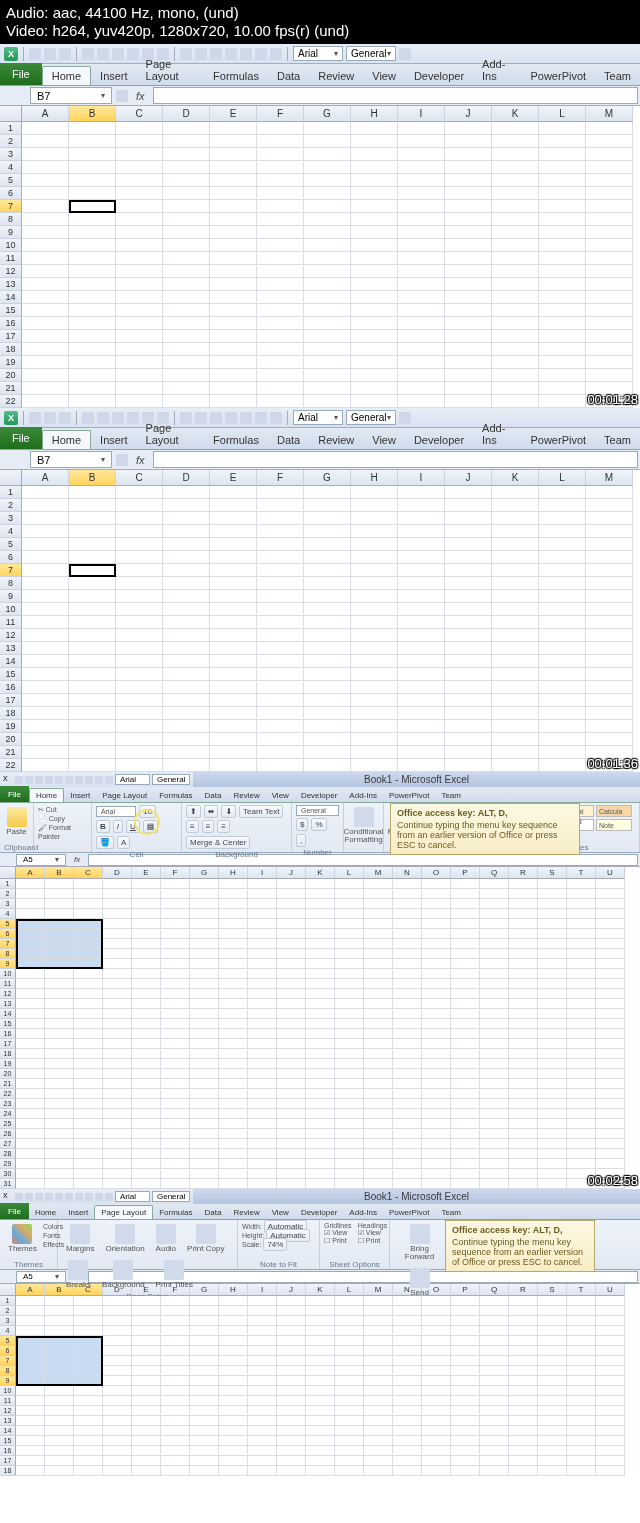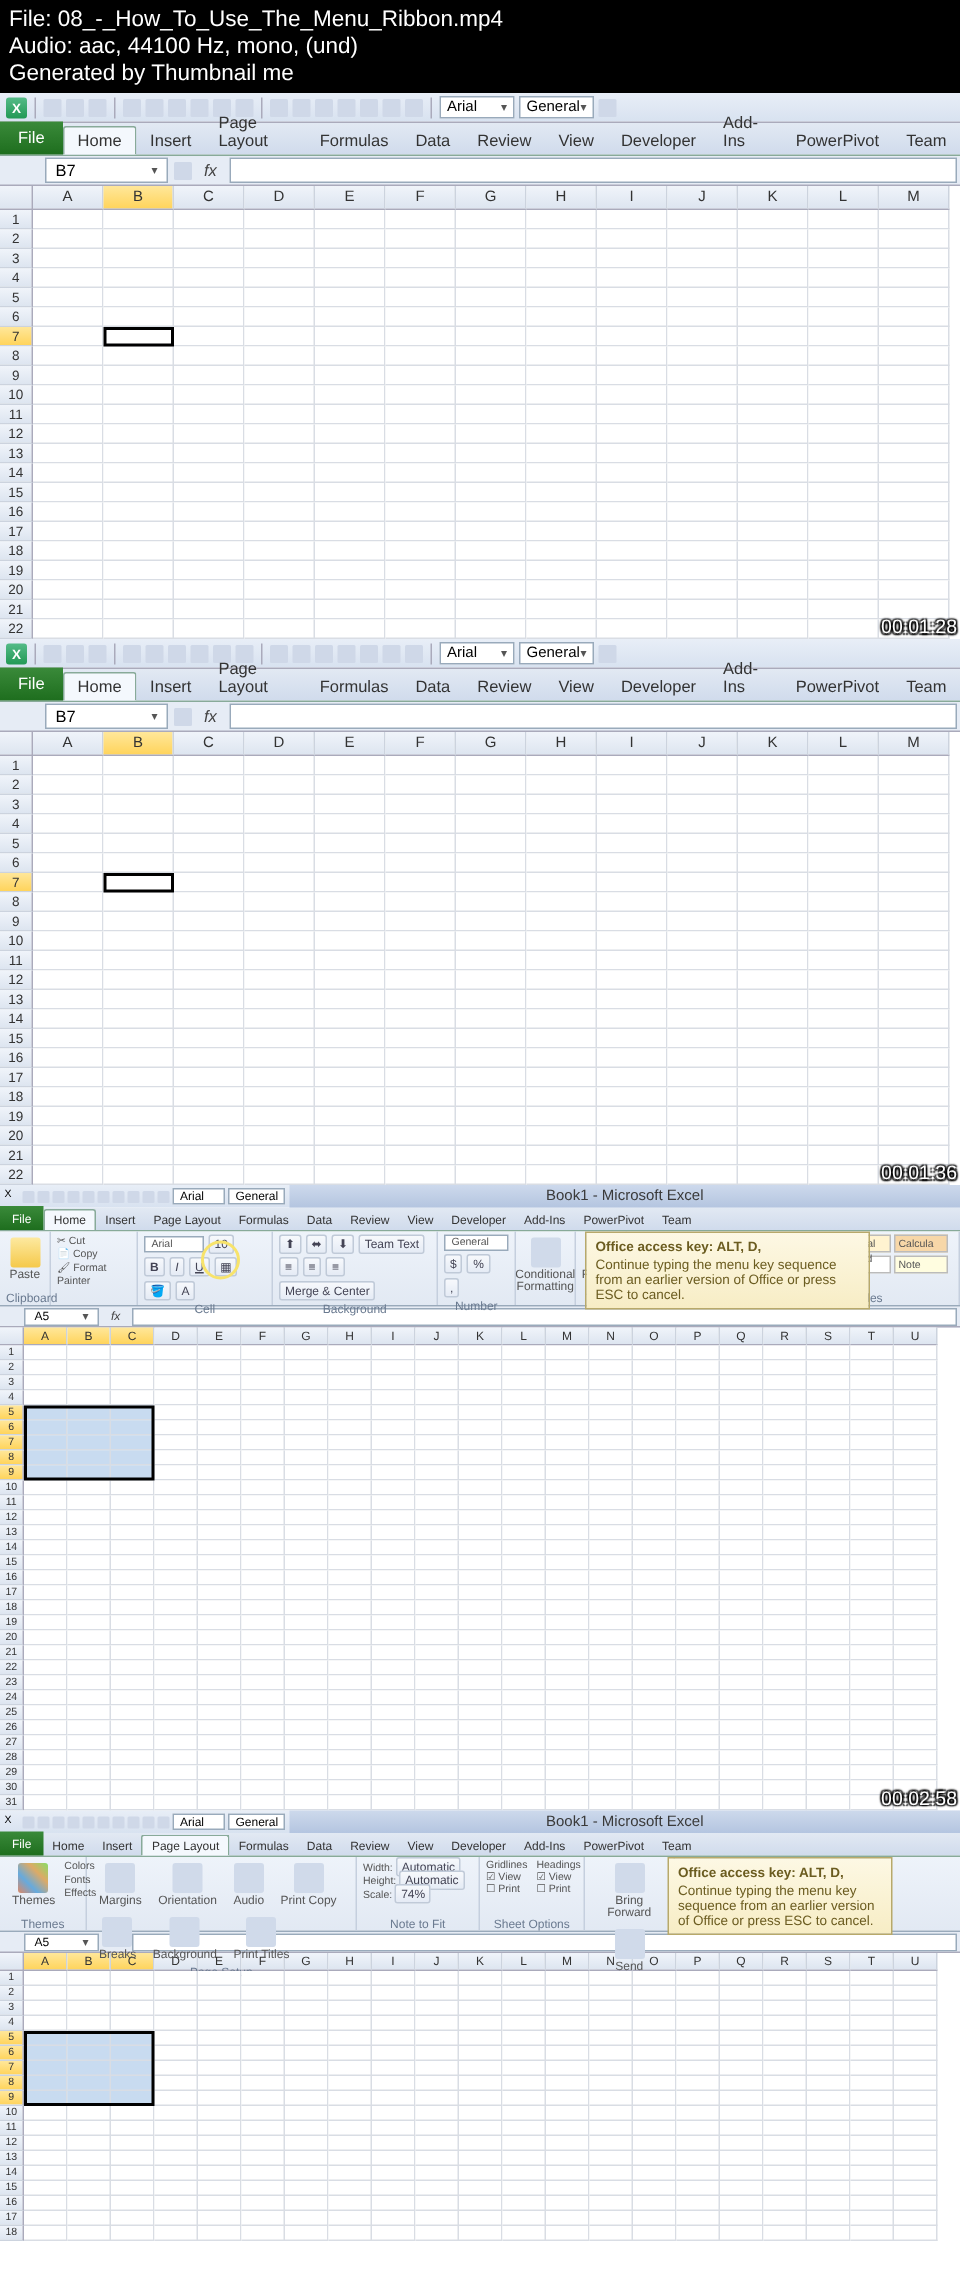--- a/index.html
+++ b/index.html
@@ -57,23 +57,22 @@
 
 .colhdr-sm { width:28px; height:12px; font-size:8px; }
 .rowhdr-sm { width:16px; height:10px; font-size:7px; }
 .cell-sm { width:28px; height:10px; }
 .colhdr, .rowhdr, .colhdr-sm, .rowhdr-sm { user-select:none; }
 </style>
 </head>
 <body>
 
 <div class="metablock">
-  <div>File: 08_-_How_To_Use_The_Menu_Ribbon.mp4</div>
   <div>Audio: aac, 44100 Hz, mono, (und)</div>
-  <div>Generated by Thumbnail me</div>
+  <div>Video: h264, yuv420p, 1280x720, 10.00 fps(r) (und)</div>
 </div>
 
 <div class="frame">
   <div class="qat">
     <span class="xl-icon">X</span>
     <span class="qat-sep"></span>
     <span class="qat-btn"></span>
     <span class="qat-btn"></span>
     <span class="qat-btn"></span>
     <span class="qat-sep"></span>

